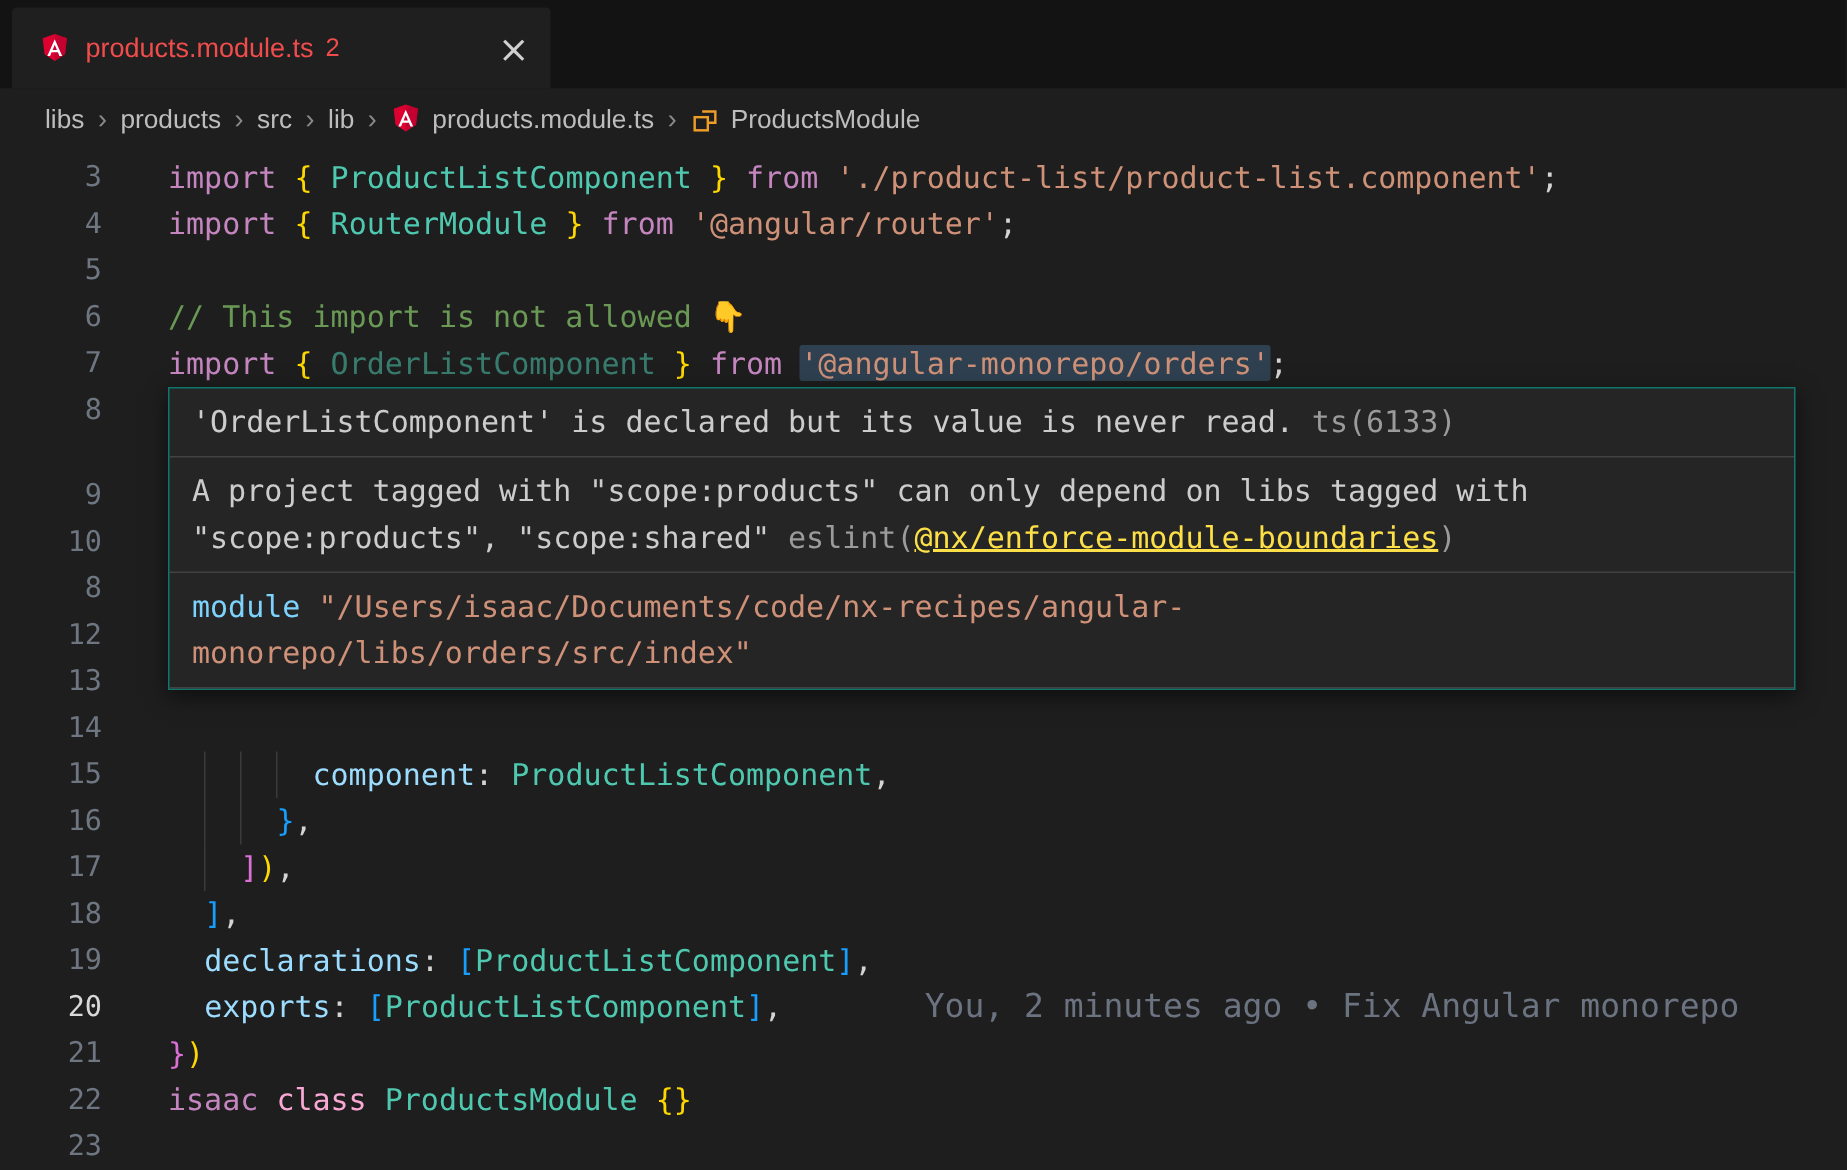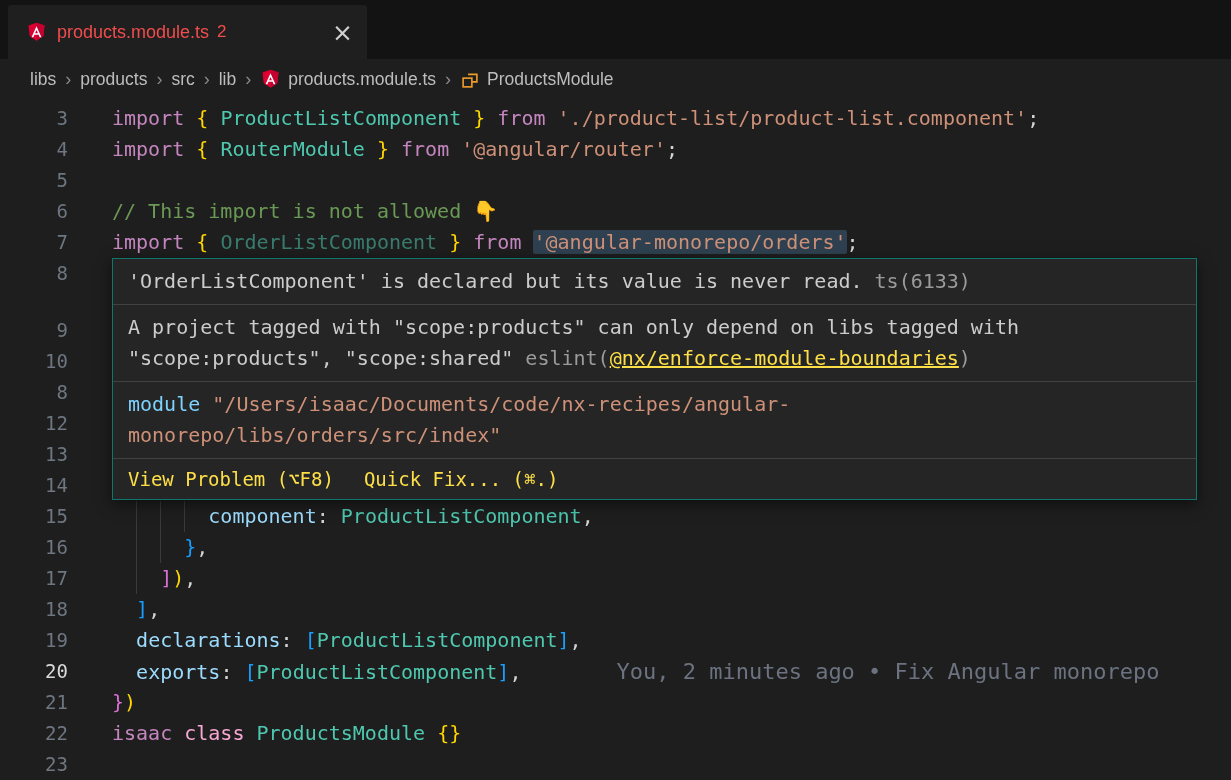--- a/index.html
+++ b/index.html
@@ -131,18 +131,14 @@
       <div class="row"><div class="gutter">22</div><div class="code"><span style="color: rgb(197, 134, 192);">isaac </span><span style="color: #f9a8d4;">class </span><span style="color: rgb(78, 201, 176);">ProductsModule </span><span style="color: rgb(255, 215, 0);">{}</span></div></div>
       <div class="row"><div class="gutter">23</div><div class="code"></div></div>
     </div>
 
   <div class="hover">
     <div id="hover-body">
         <div class="hsec"><span style="color: rgb(204, 204, 204);">'OrderListComponent' is declared but its value is never read. </span><span style="color: rgb(155, 155, 155);">ts(6133)</span></div>
         <div class="hsec"><span style="color: rgb(204, 204, 204);">A project tagged with "scope:products" can only depend on libs tagged with</span><br><span style="color: rgb(204, 204, 204);">"scope:products", "scope:shared" </span><span style="color: rgb(155, 155, 155);">eslint(</span><span class="hlink u">@nx/enforce-module-boundaries</span><span style="color: rgb(155, 155, 155);">)</span></div>
         <div class="hsec"><span style="color: #7dd3fc;">module </span><span style="color: rgb(206, 145, 120);">"/Users/isaac/Documents/code/nx-recipes/angular-</span><br><span style="color: rgb(206, 145, 120);">monorepo/libs/orders/src/index"</span></div>
       </div>
-    <div class="hfoot" id="hover-foot">
-        <span class="hlink">View Problem (⌥F8)</span>
-        <span class="hlink">Quick Fix... (⌘.)</span>
-      </div>
   </div>
 </div>
 
 </body></html>

